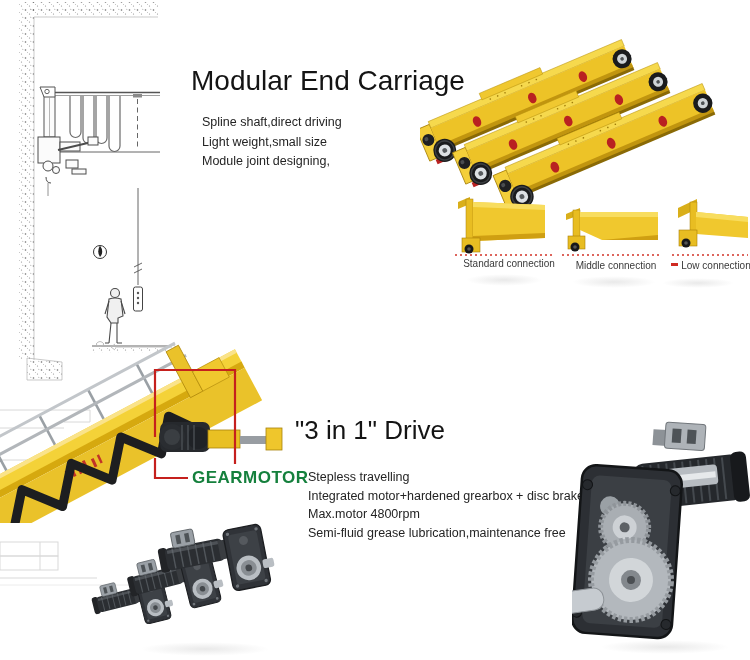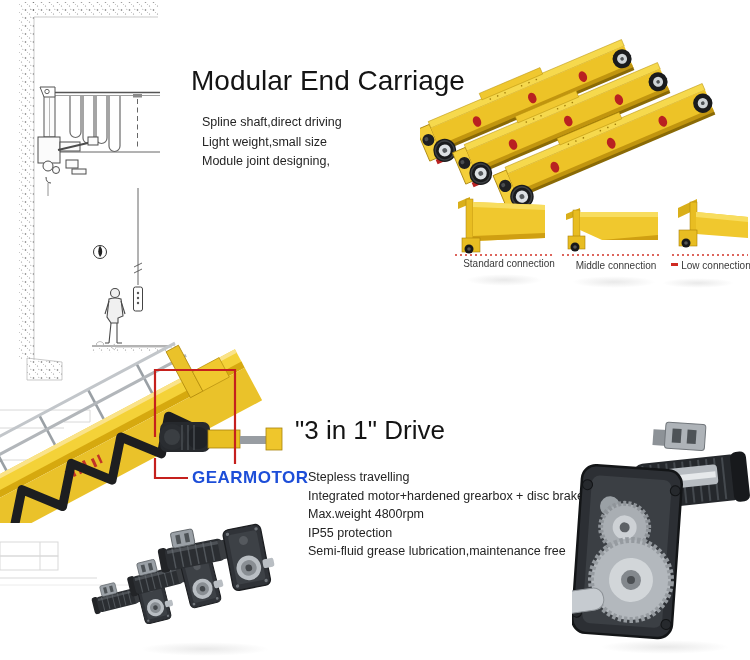--- a/index.html
+++ b/index.html
@@ -243,38 +243,37 @@
     <rect x="266" y="90" width="16" height="22" fill="#efc62c" stroke="#a8820a" stroke-width="0.8"></rect>
   </g>
 </svg>
 
 <svg class="abs" style="left:150px;top:365px" width="140" height="125" viewBox="0 0 140 125">
   <g stroke="#c5201d" stroke-width="2.2" fill="none">
     <polyline points="5,72 5,5 85,5 85,99"></polyline>
     <polyline points="5,93 5,113 38,113"></polyline>
   </g>
 </svg>
-<div class="abs gearmotor-label" style="left:192px;top:468px;color:#1d4ed8">GEARMOTOR</div>
+<div class="abs gearmotor-label" style="left:192px;top:468px;color:#15803d">GEARMOTOR</div>
 
 <svg class="abs" style="left:0;top:536px" width="180" height="60" viewBox="0 0 180 60">
   <g stroke="#d9d9d9" stroke-width="1" fill="none">
     <rect x="0" y="6" width="58" height="14"></rect>
     <rect x="0" y="20" width="58" height="14"></rect>
     <line x1="40" y1="6" x2="40" y2="34"></line>
     <line x1="0" y1="42" x2="97" y2="42"></line>
   </g>
   <line x1="0" y1="49" x2="170" y2="49" stroke="#ececec" stroke-width="1"></line>
 </svg>
 
 <div class="abs h2" style="left:295px;top:417px">"3 in 1" Drive</div>
 <ul class="abs features" style="left:297px;top:457px;line-height:18.6px">
   <li>Stepless travelling</li>
   <li>Integrated motor+hardened grearbox + disc brake</li>
-  <li>Max.weight 4800rpm</li>
-  <li>IP55 protection</li>
+  <li>Max.motor 4800rpm</li>
   <li>Semi-fluid grease lubrication,maintenance free</li>
 </ul>
 
 <div class="abs shadow" style="left:140px;top:642px;width:130px;height:14px"></div>
 <svg class="abs" style="left:88px;top:520px" width="200" height="140" viewBox="0 0 200 140">
   <defs>
     <g id="gm">
       <rect x="-6" y="9" width="8" height="22" rx="3" fill="#222427"></rect>
       <rect x="0" y="10" width="52" height="20" rx="4" fill="#2b2e32"></rect>
       <g stroke="#51565b" stroke-width="1.3">

